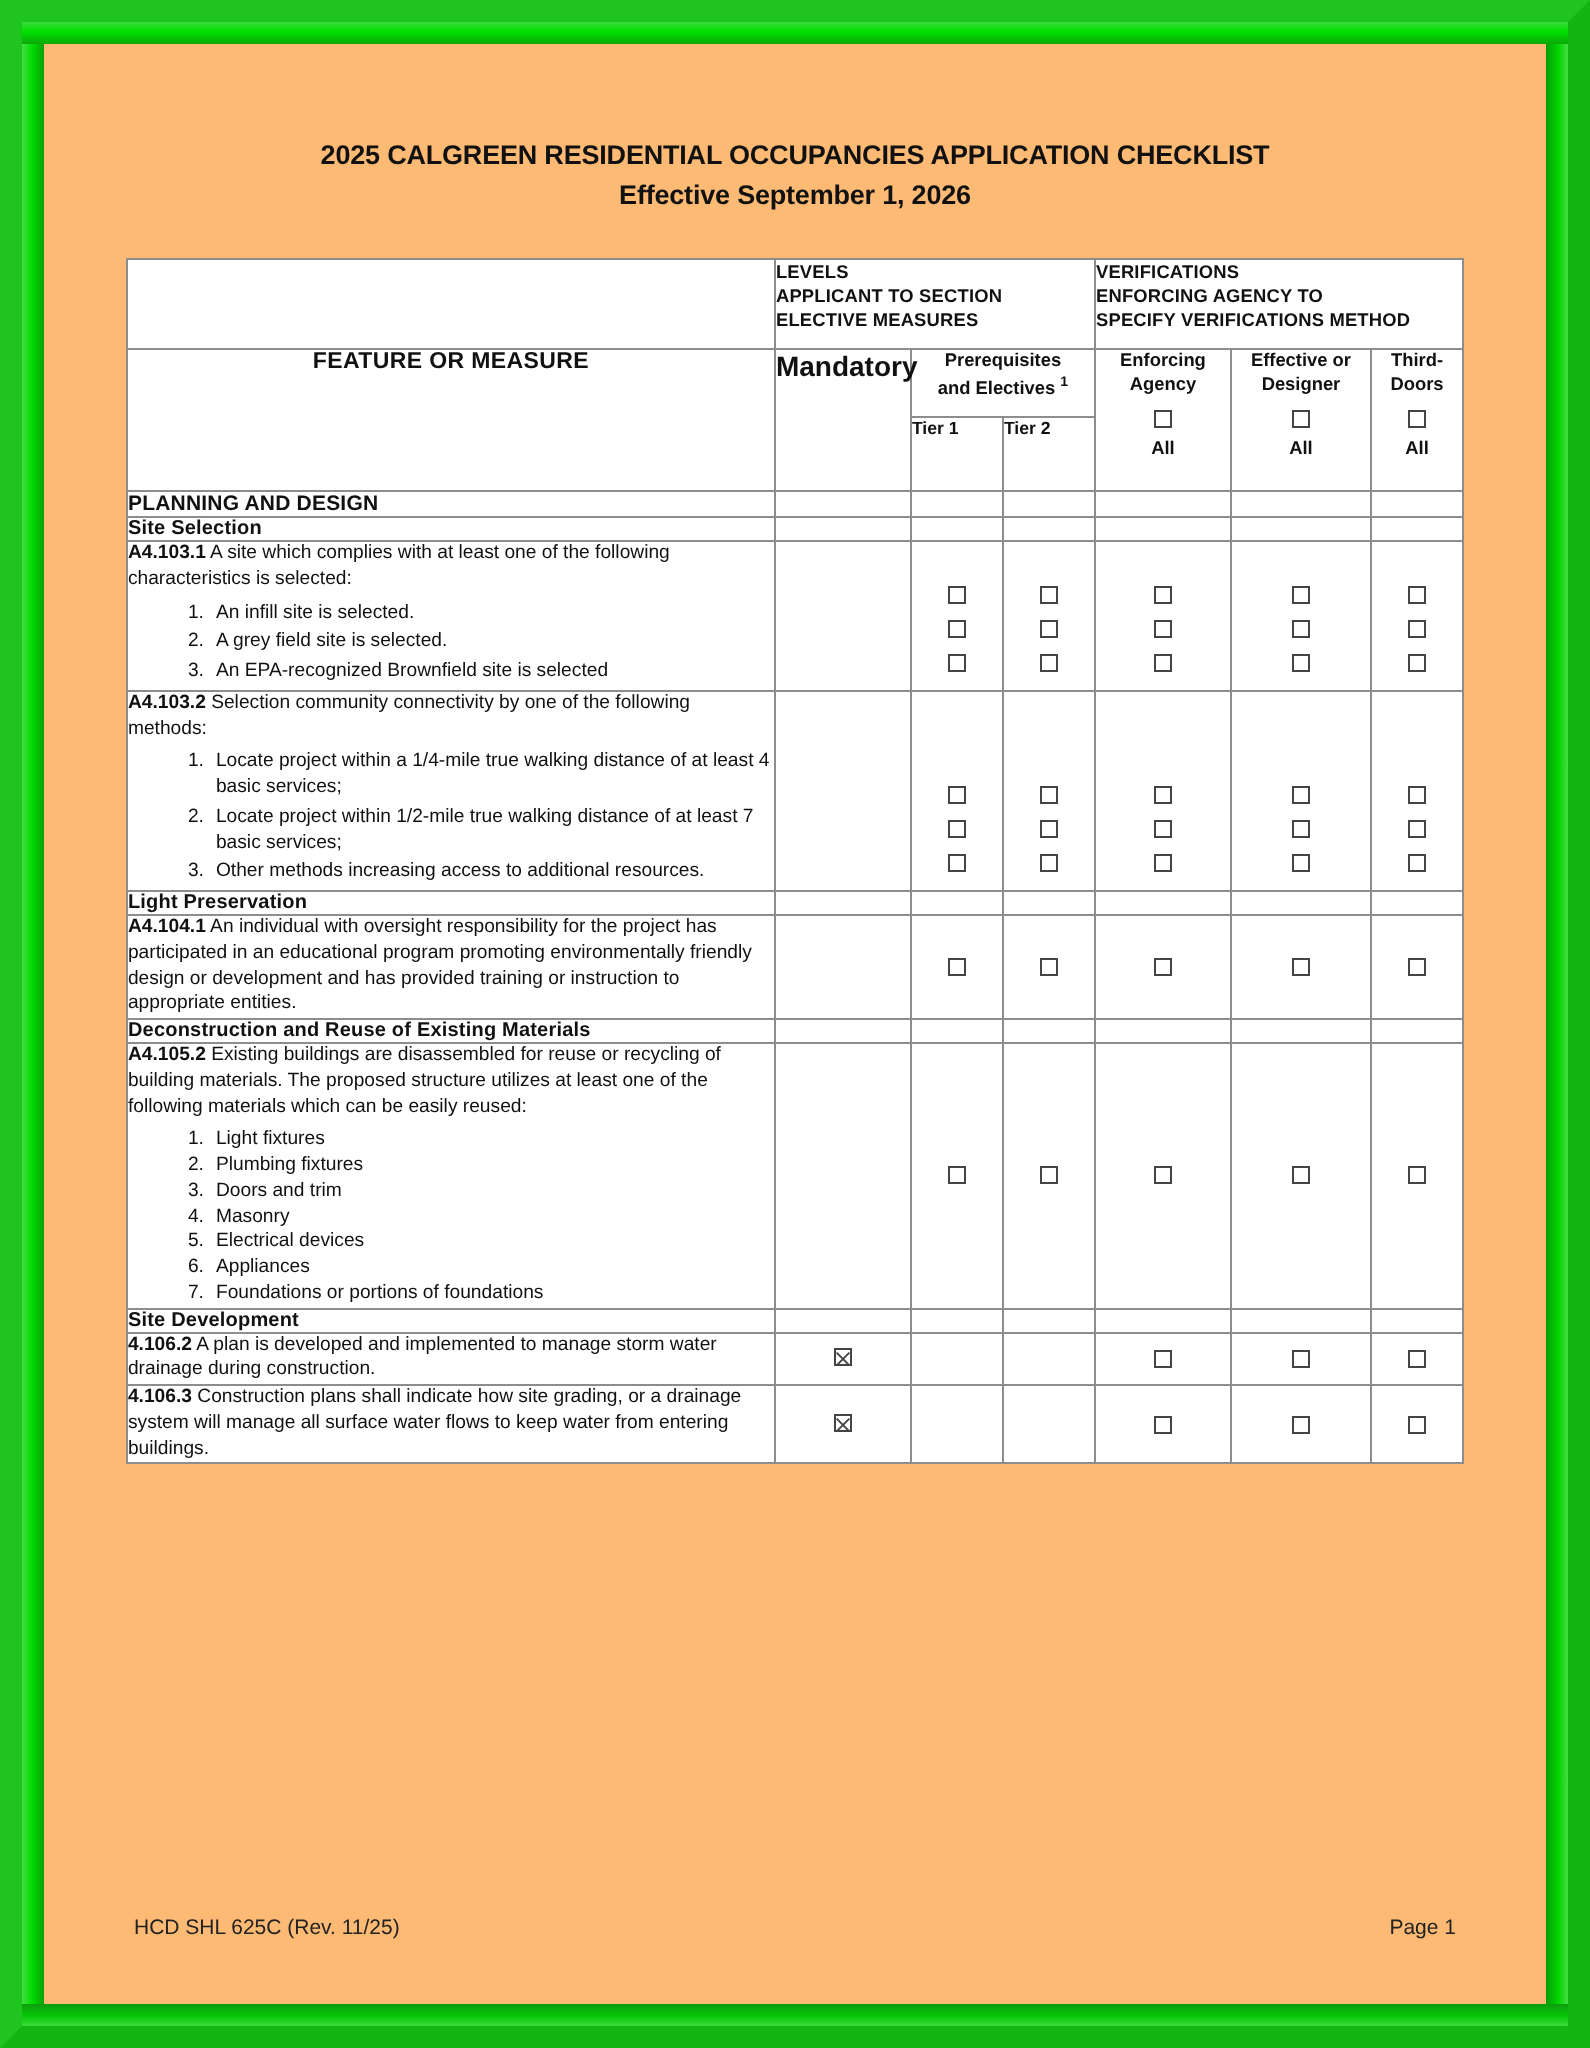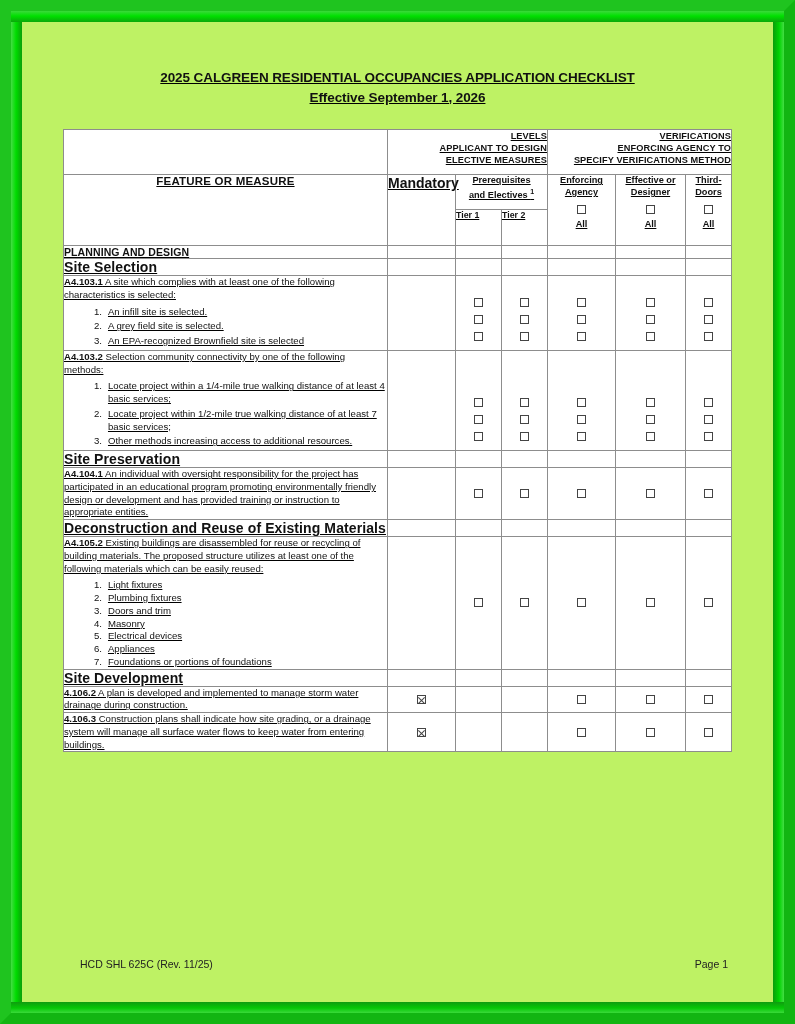--- a/index.html
+++ b/index.html
@@ -23,23 +23,22 @@
     pointer-events:none;
     background:
       linear-gradient(to bottom,#3ada3a 0px,#00e000 5px,#0aa80a 11px,rgba(0,0,0,0) 11px),
       linear-gradient(to top,#3ada3a 0px,#06c806 5px,#0f9c0f 11px,rgba(0,0,0,0) 11px),
       linear-gradient(to right,#44dd44 0px,#00dd00 5px,#0aa00a 11px,rgba(0,0,0,0) 11px),
       linear-gradient(to left,#44dd44 0px,#00d400 5px,#0b9c0b 11px,rgba(0,0,0,0) 11px);
   }
   .sheet{
     position:absolute;
     left:11px;top:11px;right:11px;bottom:11px;
-    background:#bef264;
+    background:#fdba74;
     overflow:hidden;
-    text-decoration:underline;
   }
   .doc-title{
     text-align:center;
     font-size:13.5px;
     font-weight:bold;
     color:#111;
     letter-spacing:-0.1px;
     line-height:1.45;
     padding-top:46px;
   }
@@ -62,21 +61,21 @@
   col.c-feature{width:324px;}
   col.c-mand{width:68px;}
   col.c-t1{width:46px;}
   col.c-t2{width:46px;}
   col.c-enf{width:68px;}
   col.c-inst{width:70px;}
   col.c-third{width:46px;}
 
   .hdr-top{
     height:44px;
-    text-align:right;
+    text-align:left;
     font-size:9.2px;
     font-weight:bold;
     line-height:1.32;
     letter-spacing:0.1px;
     vertical-align:middle;
   }
   .feature-head{
     text-align:center;
     font-size:11.5px;
     font-weight:bold;
@@ -141,21 +140,21 @@
   .section-row td{padding:0;}
   .sec-green{
     background:#00e800;
     font-size:10.5px;
     font-weight:bold;
     padding:4px 8px 4px 8px;
     letter-spacing:0.1px;
   }
   .sec-gray{
     background:#e2e2e2;
-    font-size:14px;
+    font-size:10px;
     font-weight:bold;
     padding:4px 8px 4px 8px;
     letter-spacing:0.1px;
   }
   .feature-cell{
     font-size:9.6px;
     line-height:1.33;
     padding:6px 8px 7px 8px;
   }
   .feature-cell b{font-weight:bold;}
@@ -186,21 +185,21 @@
     flex-direction:column;
     align-items:center;
     justify-content:flex-start;
     height:100%;
   }
   .cbstack .cb{margin-bottom:8px;}
   .cbstack .cb:last-child{margin-bottom:0;}
 
   .footer{
     position:absolute;
-    left:58px;right:45px;
+    left:45px;right:45px;
     bottom:32px;
     display:flex;
     justify-content:space-between;
     font-size:10.5px;
     color:#222;
   }
 </style>
 </head>
 <body>
 
@@ -221,21 +220,21 @@
           <col class="c-t2">
         <col class="c-enf">
           <col class="c-inst">
           <col class="c-third">
       </colgroup>
       <tbody id="tbody-root">
           <tr>
             <td class="hdr-top" rowspan="1"></td>
             <td class="hdr-top" colspan="3">
               <div>LEVELS</div>
-              <div>APPLICANT TO DESIGN</div>
+              <div>APPLICANT TO SECTION</div>
               <div>ELECTIVE MEASURES</div>
             </td>
             <td class="hdr-top" colspan="3">
               <div>VERIFICATIONS</div>
               <div>ENFORCING AGENCY TO</div>
               <div>SPECIFY VERIFICATIONS METHOD</div>
             </td>
           </tr>
           <tr>
             <td class="feature-head" rowspan="2" style="height:70px">FEATURE OR MEASURE</td>
@@ -359,21 +358,21 @@
             </td>
             <td class="cbcell" style="vertical-align:bottom;padding-bottom:9px;">
               <div class="cbstack">
                 <span class="cb"></span>
                 <span class="cb"></span>
                 <span class="cb"></span>
               </div>
             </td>
           </tr>
           <tr class="section-row">
-            <td class="sec-gray">Site Preservation</td>
+            <td class="sec-gray">Light Preservation</td>
             <td></td>
             <td></td>
             <td></td>
             <td></td>
             <td></td>
             <td></td>
           </tr>
           <tr>
             <td class="feature-cell"><b>A4.104.1</b><span> An individual with oversight responsibility for the project has participated in an educational program promoting environmentally friendly design or development and has provided training or instruction to appropriate entities.</span></td>
             <td class="cbcell"></td>

